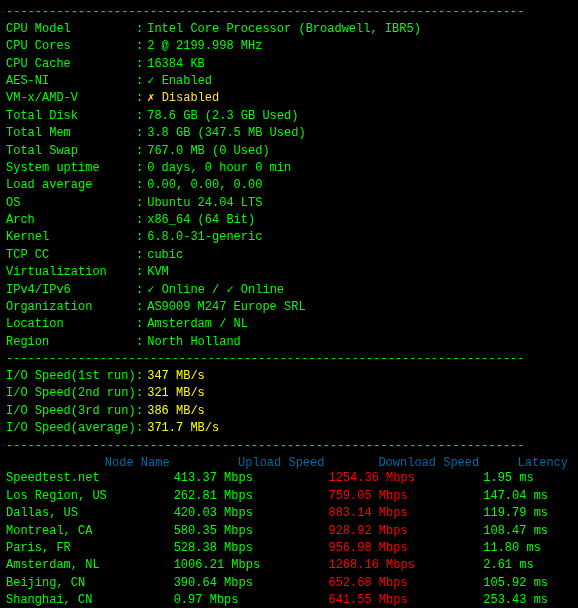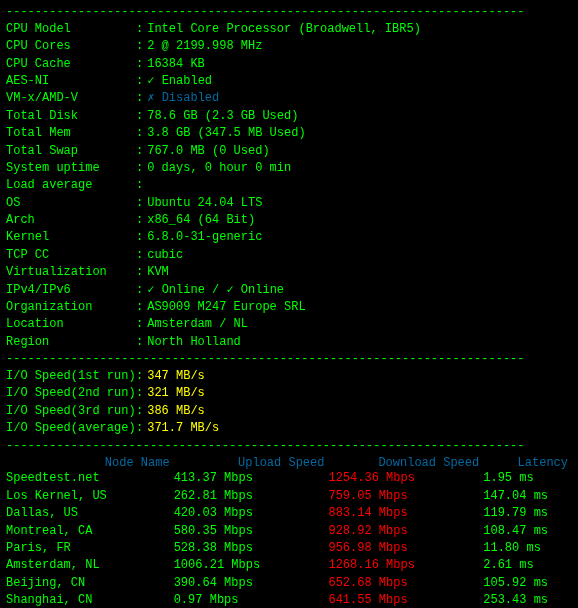--- a/index.html
+++ b/index.html
@@ -25,21 +25,21 @@
     }
     .label {
       color: #00ff00;
       min-width: 130px;
     }
     .colon {
       color: #00ff00;
       margin-right: 4px;
     }
     .value-green { color: #00ff00; }
-    .value-red { color: #0369a1; }
+    .value-red { color: #fde047; }
     .value-yellow { color: #ffff00; }
     table.speed-table {
       width: 100%;
       border-collapse: collapse;
       margin-top: 2px;
     }
     table.speed-table th {
       color: #0369a1;
       text-align: right;
       font-weight: normal;
@@ -111,20 +111,21 @@
 
 <div class="row">
   <span class="label">System uptime</span>
   <span class="colon">:</span>
   <span class="value-green">0 days, 0 hour 0 min</span>
 </div>
 
 <div class="row">
   <span class="label">Load average</span>
   <span class="colon">:</span>
+  <span class="value-green">0.00, 0.00, 0.00</span>
 </div>
 
 <div class="row">
   <span class="label">OS</span>
   <span class="colon">:</span>
   <span class="value-green">Ubuntu 24.04 LTS</span>
 </div>
 
 <div class="row">
   <span class="label">Arch</span>
@@ -212,21 +213,21 @@
     </tr>
   </thead>
   <tbody id="speed-tbody">
   <tr>
         <td class="col-node">Speedtest.net</td>
         <td class="upload-val">413.37 Mbps</td>
         <td class="download-red">1254.36 Mbps</td>
         <td class="latency-val">1.95 ms</td>
       </tr>
       <tr>
-        <td class="col-node">Los Kernel, US</td>
+        <td class="col-node">Los Region, US</td>
         <td class="upload-val">262.81 Mbps</td>
         <td class="download-red">759.05 Mbps</td>
         <td class="latency-val">147.04 ms</td>
       </tr>
       <tr>
         <td class="col-node">Dallas, US</td>
         <td class="upload-val">420.03 Mbps</td>
         <td class="download-red">883.14 Mbps</td>
         <td class="latency-val">119.79 ms</td>
       </tr>

